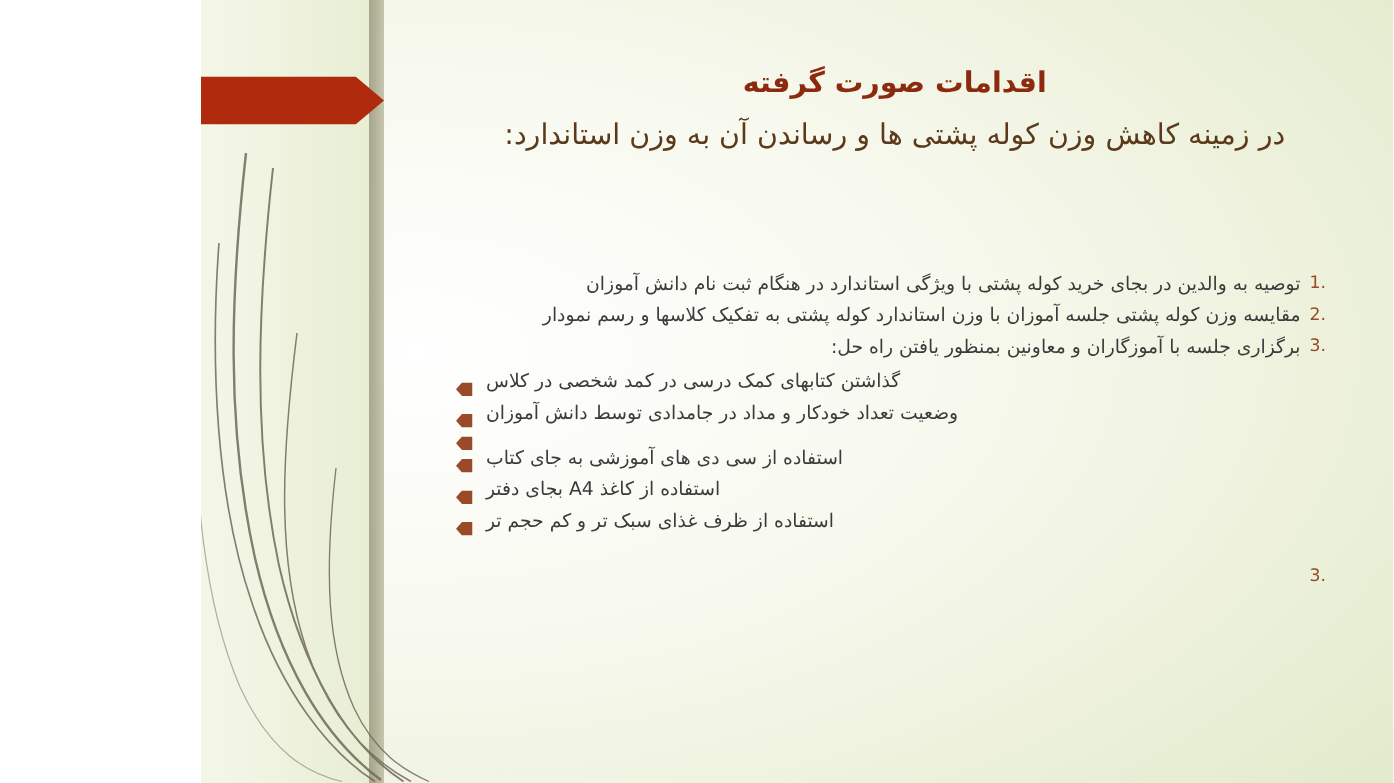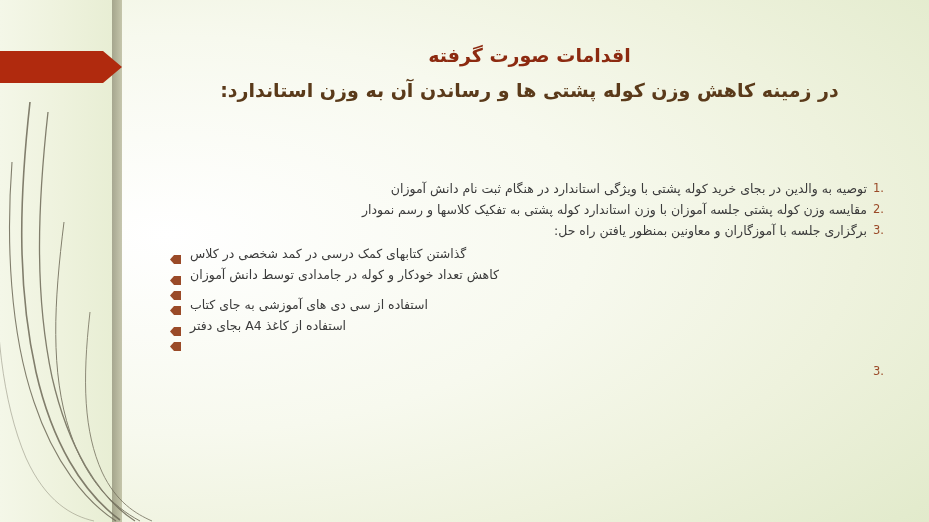--- a/index.html
+++ b/index.html
@@ -7,21 +7,21 @@
     padding: 0;
   }
   body {
     width: 929px;
     height: 522px;
     overflow: hidden;
     font-family: "DejaVu Sans", sans-serif;
   }
   .slide {
     position: relative;
-    width: 929px;
+    width: 795px;
     height: 522px;
     background:
       radial-gradient(ellipse 120% 100% at 18% 45%, #ffffff 0%, #f7f9ee 38%, #eef2dd 62%, #e3ebcd 85%, #dde7c4 100%);
     overflow: hidden;
   }
 
   
   .left-band {
     position: absolute;
     left: 112px;
@@ -75,21 +75,21 @@
     font-family: "DejaVu Sans", sans-serif;
     font-size: 19px;
     font-weight: bold;
     color: #8c2a10;
     line-height: 30px;
     letter-spacing: 0;
   }
   .title-line2 {
     font-family: "DejaVu Sans", sans-serif;
     font-size: 19px;
-    font-weight: bold;
+    font-weight: normal;
     color: #5a3a1a;
     line-height: 32px;
     margin-top: 4px;
   }
 
   
   .body-area {
     position: absolute;
     top: 178px;
     right: 36px;
@@ -201,21 +201,21 @@
           <span>گذاشتن کتابهای کمک درسی در کمد شخصی در کلاس</span>
           <span class="arrow-bullet">
             <svg width="11" height="9" viewBox="0 0 11 9" xmlns="http://www.w3.org/2000/svg">
                 <path d="M11 0 L11 9 L4 9 L0 4.5 L4 0 Z" fill="#9A4A28"></path>
               </svg>
           </span>
         </div>
       </li>
       <li>
         <div class="sub-row">
-          <span>کاهش تعداد خودکار و کوله در جامدادی توسط دانش آموزان</span>
+          <span>وضعیت تعداد خودکار و مداد در جامدادی توسط دانش آموزان</span>
           <span class="arrow-bullet">
             <svg width="11" height="9" viewBox="0 0 11 9" xmlns="http://www.w3.org/2000/svg">
                 <path d="M11 0 L11 9 L4 9 L0 4.5 L4 0 Z" fill="#9A4A28"></path>
               </svg>
           </span>
         </div>
       </li>
       <li>
         <div class="sub-row">
           <span class="arrow-bullet">
@@ -240,20 +240,21 @@
           <span>استفاده از کاغذ A4 بجای دفتر</span>
           <span class="arrow-bullet">
             <svg width="11" height="9" viewBox="0 0 11 9" xmlns="http://www.w3.org/2000/svg">
                 <path d="M11 0 L11 9 L4 9 L0 4.5 L4 0 Z" fill="#9A4A28"></path>
               </svg>
           </span>
         </div>
       </li>
       <li>
         <div class="sub-row">
+          <span>استفاده از ظرف غذای سبک تر و کم حجم تر</span>
           <span class="arrow-bullet">
             <svg width="11" height="9" viewBox="0 0 11 9" xmlns="http://www.w3.org/2000/svg">
                 <path d="M11 0 L11 9 L4 9 L0 4.5 L4 0 Z" fill="#9A4A28"></path>
               </svg>
           </span>
         </div>
       </li>
     </ul>
 
     <div class="spacer-row"></div>

